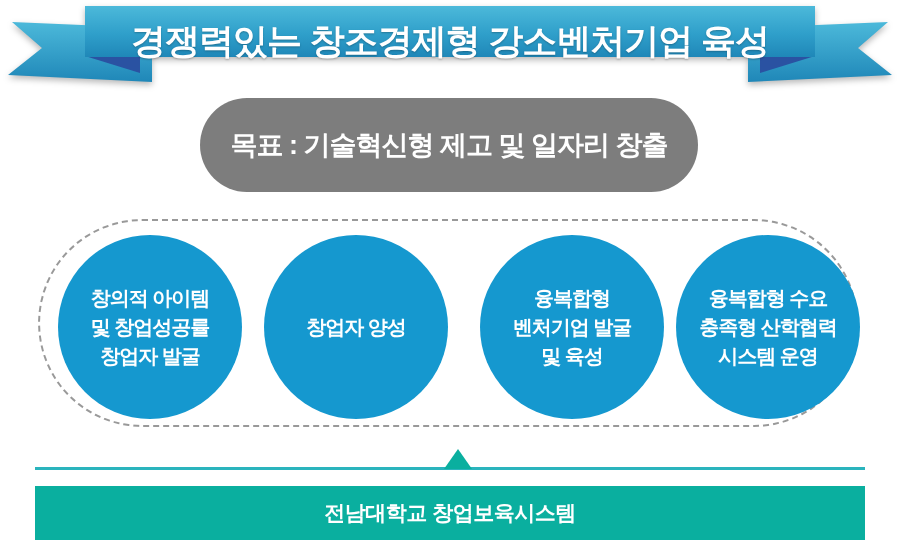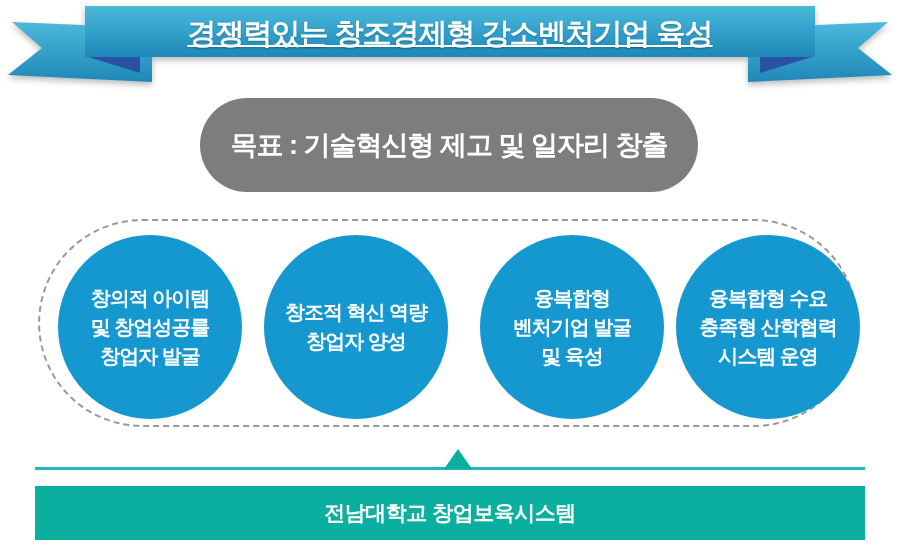--- a/index.html
+++ b/index.html
@@ -4,24 +4,24 @@
 <style>
   html,body{margin:0;padding:0;background:#fff;}
   .canvas{
     position:relative;width:900px;height:552px;background:#fff;overflow:hidden;
     font-family:"Liberation Sans","DejaVu Sans",sans-serif;
   }
   
   .ribbon-svg{position:absolute;left:0;top:0;width:900px;height:100px;}
   .ribbon-shadow{filter:drop-shadow(0px 3px 3px rgba(0,0,0,0.28));}
   .ribbon-title{
-    position:absolute;left:85px;top:8px;width:730px;height:51px;
+    position:absolute;left:85px;top:16px;width:730px;height:51px;
     display:flex;align-items:center;justify-content:center;
-    color:var(--text-white,#fff);font-size:29px;font-weight:bold;letter-spacing:-1px;
-    text-shadow:0 1px 2px rgba(0,0,0,0.25);white-space:nowrap;text-decoration:underline;
+    color:var(--text-white,#fff);font-size:35px;font-weight:bold;letter-spacing:-1px;
+    text-shadow:0 1px 2px rgba(0,0,0,0.25);white-space:nowrap;
   }
   
   .goal-pill{
     position:absolute;left:200px;top:98px;width:498px;height:94px;border-radius:47px;
     background:var(--goal-gray,#7d7d7d);
     display:flex;align-items:center;justify-content:center;
     color:var(--text-white,#fff);font-size:27px;font-weight:bold;letter-spacing:-1px;
     white-space:nowrap;
   }
   
@@ -89,21 +89,20 @@
   </div>
 
   <div class="strategy-zone"></div>
 
   <div class="circle c1">
     <span>창의적 아이템</span>
     <span>및 창업성공률</span>
     <span>창업자 발굴</span>
   </div>
   <div class="circle c2">
-    <span>창조적 혁신 역량</span>
     <span>창업자 양성</span>
   </div>
   <div class="circle c3">
     <span>융복합형</span>
     <span>벤처기업 발굴</span>
     <span>및 육성</span>
   </div>
   <div class="circle c4">
     <span>융복합형 수요</span>
     <span>충족형 산학협력</span>

